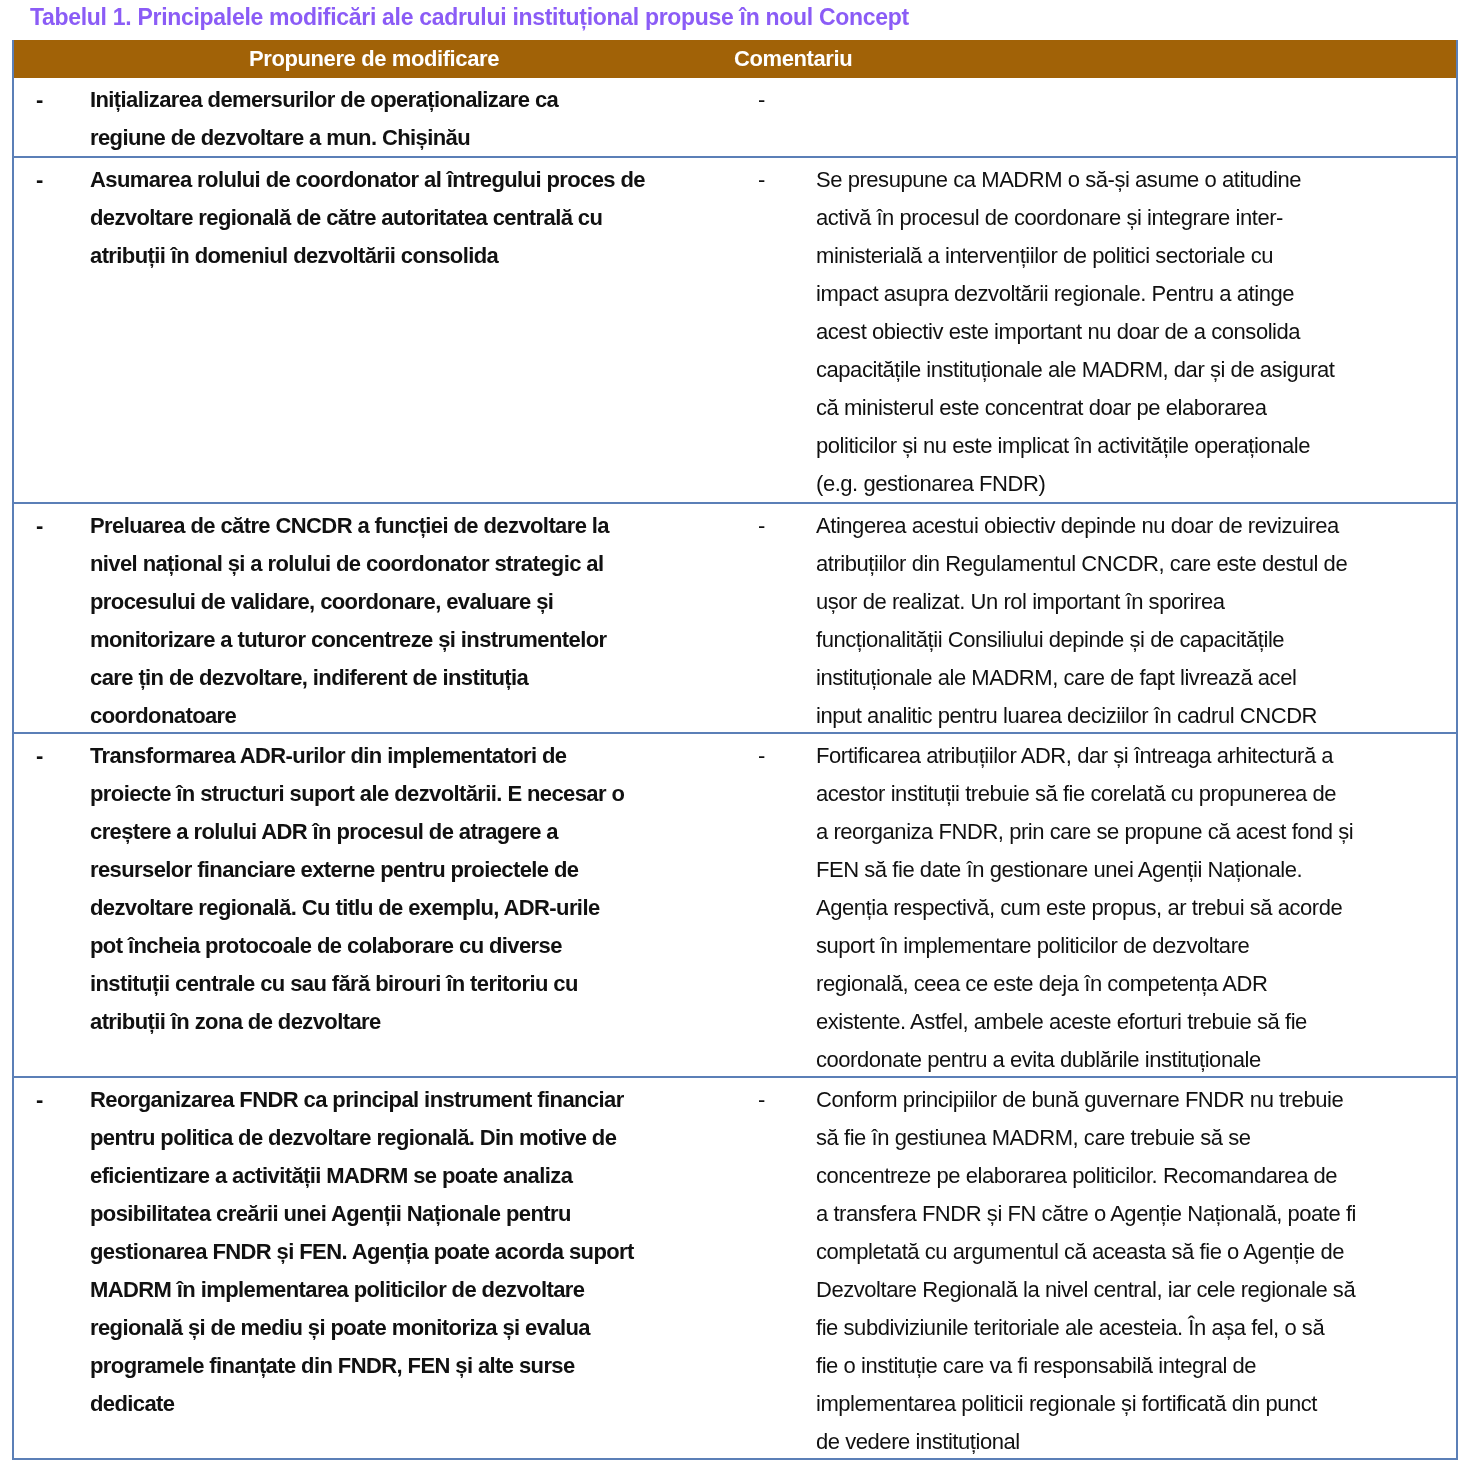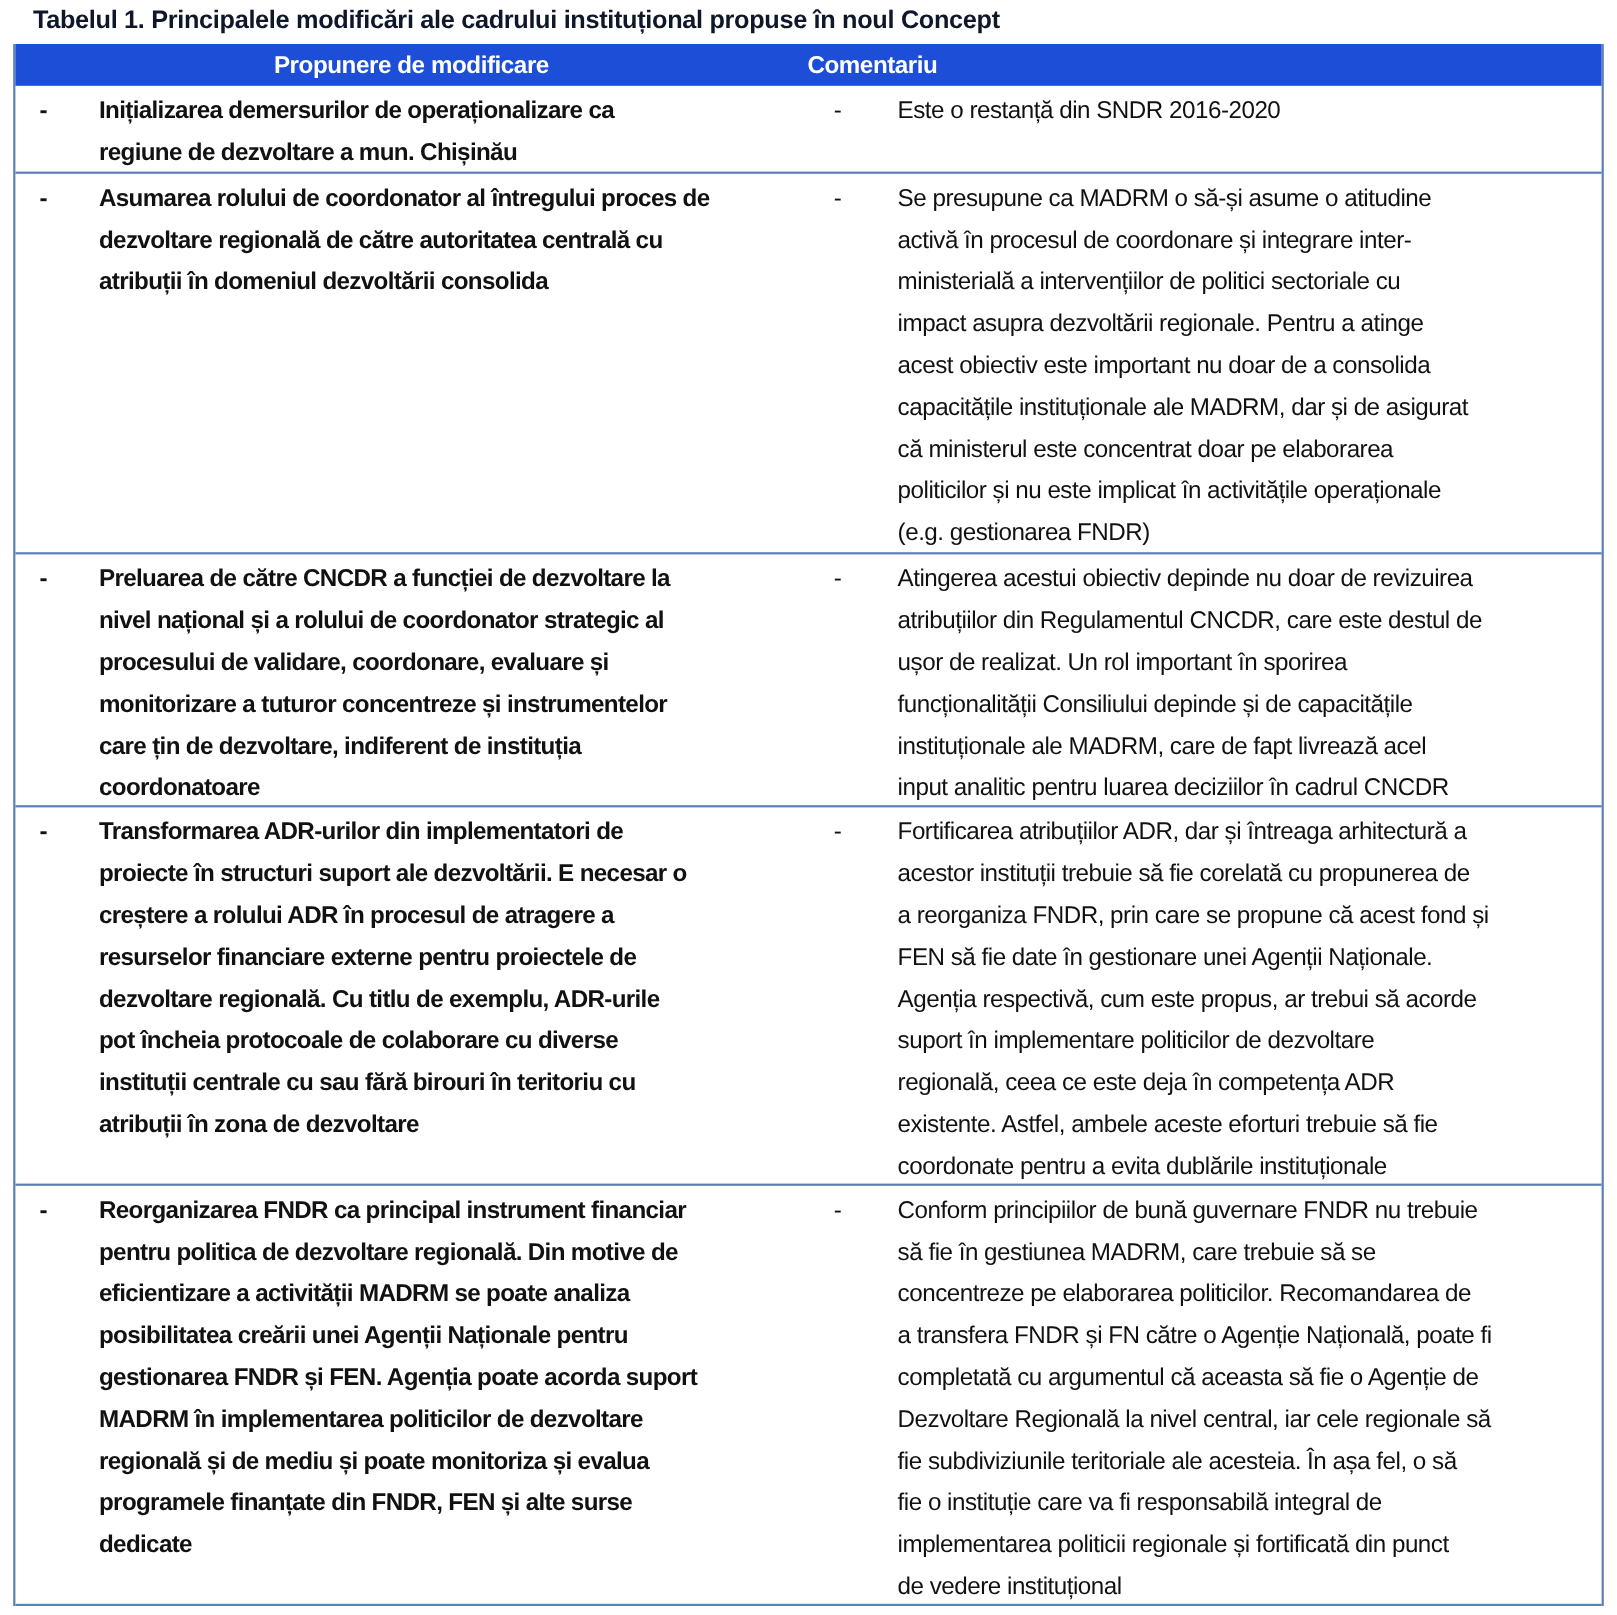--- a/index.html
+++ b/index.html
@@ -3,30 +3,30 @@
 <meta charset="utf-8">
 <style>
   html, body { margin: 0; padding: 0; background: #ffffff; }
   body {
     width: 1470px; height: 1468px; overflow: hidden;
     font-family: "Liberation Sans", sans-serif;
     color: #111111;
   }
   .caption {
     position: absolute; left: 30px; top: 4px;
-    font-size: 23px; font-weight: bold; color: #0f172a;
+    font-size: 23px; font-weight: bold; color: #8b5cf6;
     letter-spacing: -0.3px; white-space: nowrap;
   }
   .table {
     position: absolute; left: 12px; top: 40px; width: 1446px;
     border-left: 2px solid #5b7fb7; border-right: 2px solid #5b7fb7;
     box-sizing: border-box;
   }
   .header {
-    display: flex; height: 38px; background: #1d4ed8; color: #ffffff;
+    display: flex; height: 38px; background: #a16207; color: #ffffff;
     font-weight: bold; font-size: 22px; letter-spacing: -0.4px;
     align-items: center;
   }
   .header .h1 { width: 720px; text-align: center; }
   .header .h2 { flex: 1; text-align: left; }
   .row {
     display: flex; border-bottom: 2px solid #5b7fb7; box-sizing: border-box;
   }
   .cell { display: flex; padding-top: 3px; }
   .cell.left { width: 724px; }
@@ -57,21 +57,20 @@
   </div>
 
   <div class="row r1">
     <div class="cell left">
       <div class="dash">-</div>
       <div class="text">Inițializarea demersurilor de operaționalizare ca
 regiune de dezvoltare a mun. Chișinău</div>
     </div>
     <div class="cell right">
       <div class="dash">-</div>
-      <div class="text">Este o restanță din SNDR 2016-2020</div>
     </div>
   </div>
 
   <div class="row r2">
     <div class="cell left">
       <div class="dash">-</div>
       <div class="text">Asumarea rolului de coordonator al întregului proces de
 dezvoltare regională de către autoritatea centrală cu
 atribuții în domeniul dezvoltării consolida</div>
     </div>

